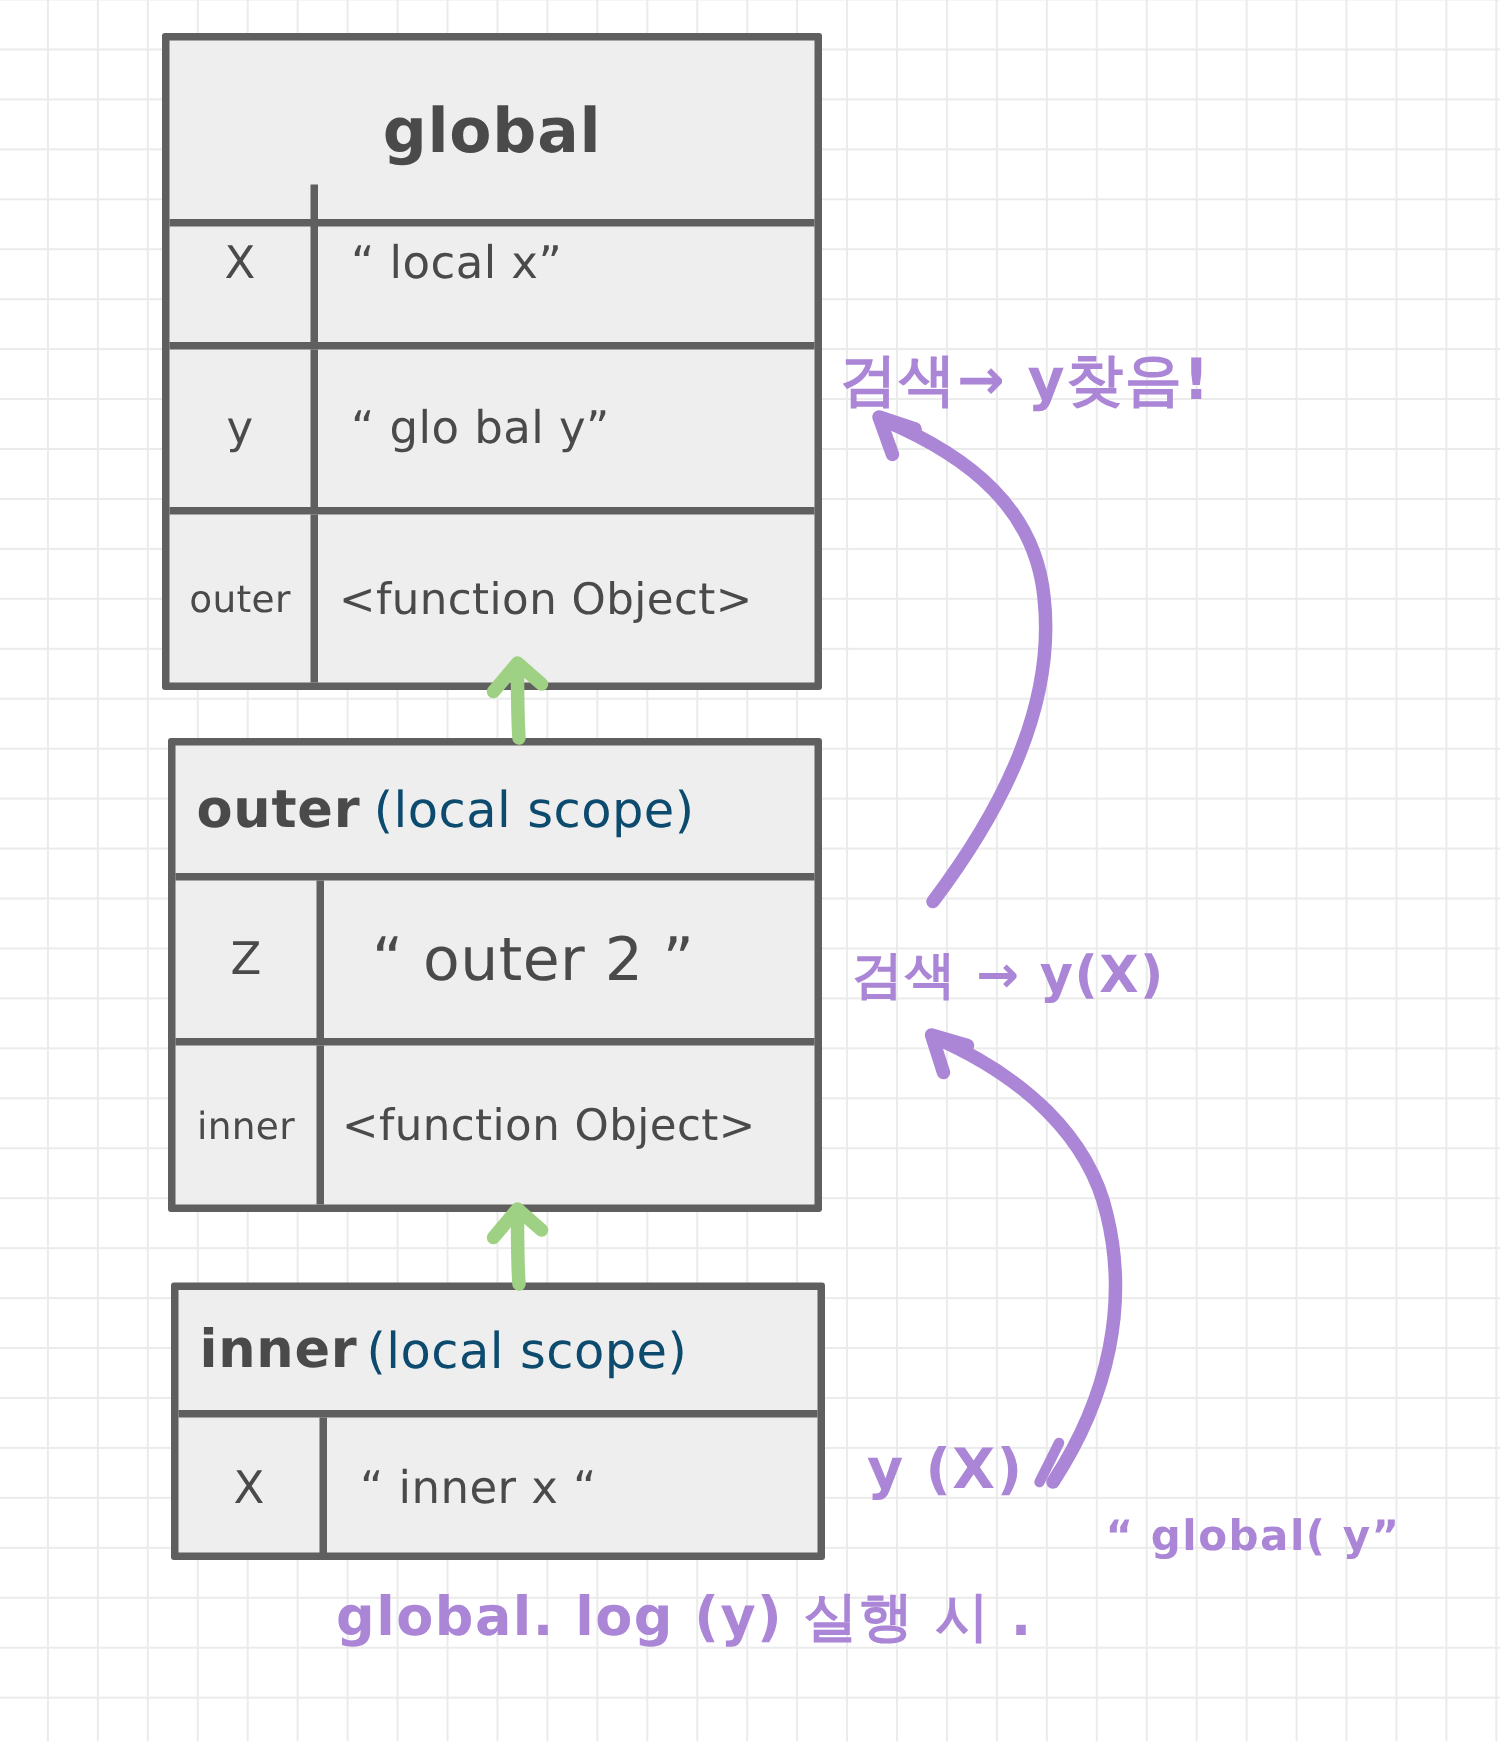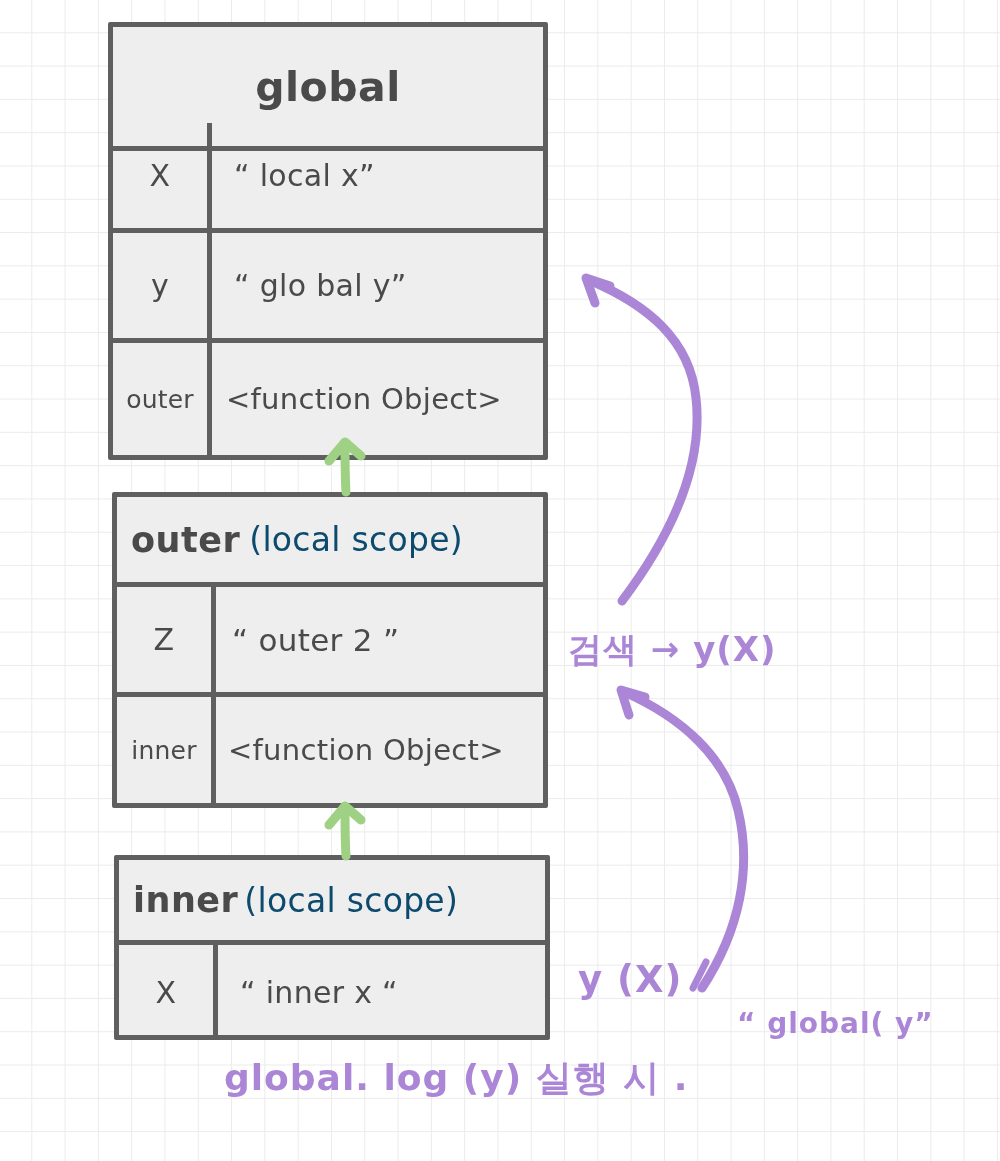--- a/index.html
+++ b/index.html
@@ -141,21 +141,21 @@
 
   <div class="scope-box" style="left:112px; top:492px; width:436px; height:316px;">
 
     <div class="scope-header left" style="height:90px;">
       <span class="hd-title" style="font-size:35px;">outer</span>
       <span class="hd-sub" style="font-size:33px;">(local scope)</span>
     </div>
 
     <div class="scope-row sep" style="top:90px; height:110px;">
       <div class="cell-key" style="width:99px; font-size:30px;">Z</div>
-      <div class="cell-val" style="font-size:31px; padding-left:16px;">“ outer 2 ”</div>
+      <div class="cell-val" style="font-size:40px; padding-left:32px;">“ outer 2 ”</div>
     </div>
 
     <div class="scope-row" style="top:200px; height:106px;">
       <div class="cell-key" style="width:99px; font-size:25px;">inner</div>
       <div class="cell-val" style="font-size:29px; padding-left:12px;">&lt;function Object&gt;</div>
     </div>
   </div>
 
   <div class="scope-box" style="left:114px; top:855px; width:436px; height:185px;">
 
@@ -163,20 +163,21 @@
       <span class="hd-title" style="font-size:35px;">inner</span>
       <span class="hd-sub" style="font-size:33px; margin-left:6px;">(local scope)</span>
     </div>
 
     <div class="scope-row" style="top:85px; height:95px;">
       <div class="cell-key" style="width:99px; font-size:30px;">X</div>
       <div class="cell-val" style="font-size:30px;">“ inner x “</div>
     </div>
   </div>
 
+  <div class="ann" style="left:560px; top:228px; font-size:38px;">검색→ y찾음!</div>
 
   <div class="ann" style="left:568px; top:627px; font-size:34px;">검색 → y(X)</div>
 
   <div class="ann" style="left:578px; top:958px; font-size:37px;">y (X)</div>
 
   <div class="ann" style="left:224px; top:1054px; font-size:36px;">global. log (y) 실행 시 .</div>
 
   <div class="ann" style="left:737px; top:1007px; font-size:28px;">“ global( y”</div>
 
   <svg id="overlay" viewBox="0 0 1000 1161">

